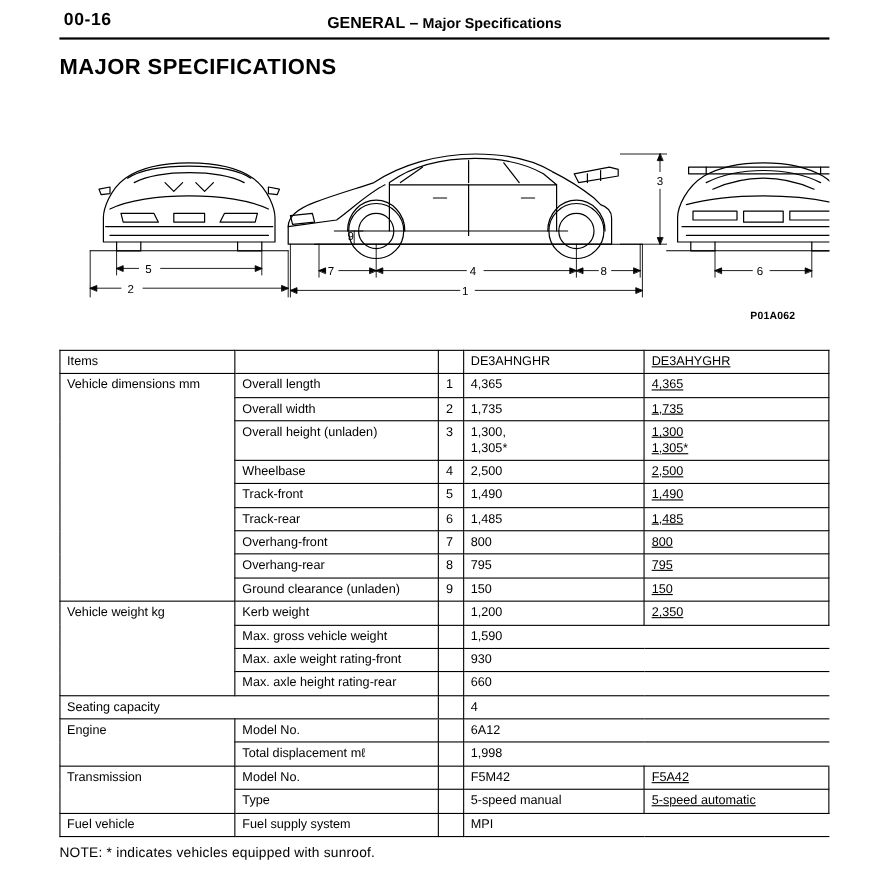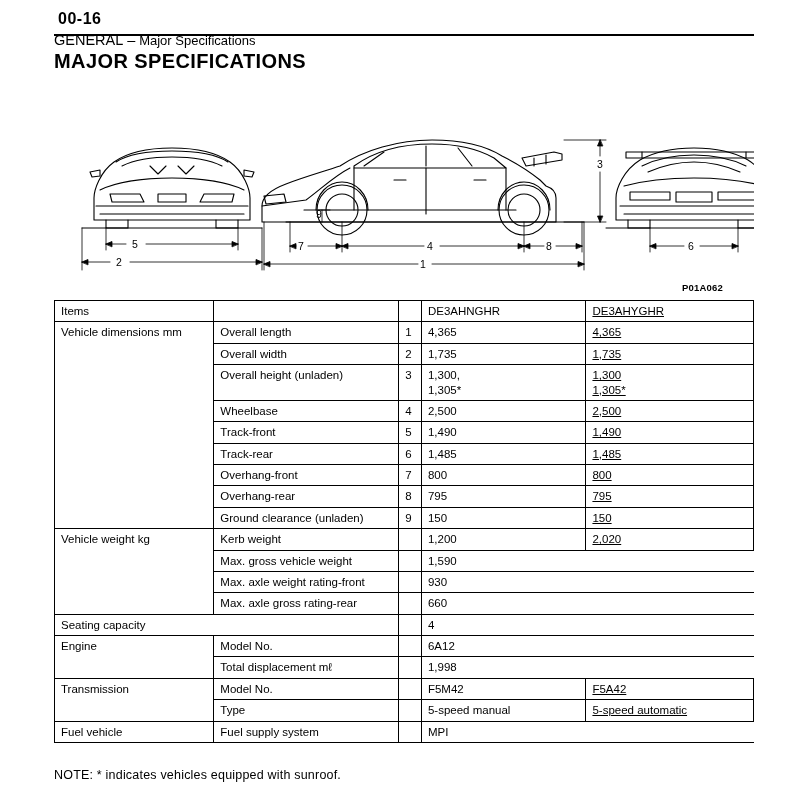--- a/index.html
+++ b/index.html
@@ -32,23 +32,23 @@
     top: 2px;
     font-size: 16px;
     font-weight: bold;
     letter-spacing: 0.5px;
   }
   .header-title {
     position: absolute;
     left: 0;
     right: 0;
     top: 4px;
+    text-align: center;
     font-size: 14px;
-    font-weight: normal;
-    margin-top: 20px;
+    font-weight: bold;
   }
   .header-title .sect {
     font-size: 14.5px;
   }
   .header-title .sub {
     font-size: 13px;
   }
 
   
   .main-title {
@@ -73,21 +73,21 @@
     top: 282px;
     left: 682px;
     font-size: 9.5px;
     font-weight: bold;
     letter-spacing: 0.2px;
   }
 
   
   .spec-table {
     position: absolute;
-    top: 300px;
+    top: 318px;
     left: 54px;
     width: 700px;
     border-collapse: collapse;
     font-size: 11.5px;
   }
   .spec-table td, .spec-table th {
     border: 1px solid #000;
     padding: 3px 6px;
     vertical-align: top;
     text-align: left;
@@ -354,34 +354,34 @@
       <td class="col-num">9</td>
       <td class="col-v1">150</td>
       <td class="col-v2">150</td>
     </tr>
 
     <tr>
       <td class="col-item" rowspan="4">Vehicle weight kg</td>
       <td class="col-sub">Kerb weight</td>
       <td class="col-num"></td>
       <td class="col-v1">1,200</td>
-      <td class="col-v2">2,020</td>
+      <td class="col-v2">2,350</td>
     </tr>
     <tr>
       <td class="col-sub">Max. gross vehicle weight</td>
       <td class="col-num"></td>
       <td class="col-v1 no-right" colspan="2">1,590</td>
     </tr>
     <tr>
       <td class="col-sub">Max. axle weight rating-front</td>
       <td class="col-num"></td>
       <td class="col-v1 no-right" colspan="2">930</td>
     </tr>
     <tr>
-      <td class="col-sub">Max. axle gross rating-rear</td>
+      <td class="col-sub">Max. axle height rating-rear</td>
       <td class="col-num"></td>
       <td class="col-v1 no-right" colspan="2">660</td>
     </tr>
 
     <tr>
       <td class="col-item no-right" colspan="2">Seating capacity</td>
       <td class="col-num"></td>
       <td class="col-v1 no-right" colspan="2">4</td>
     </tr>
 

